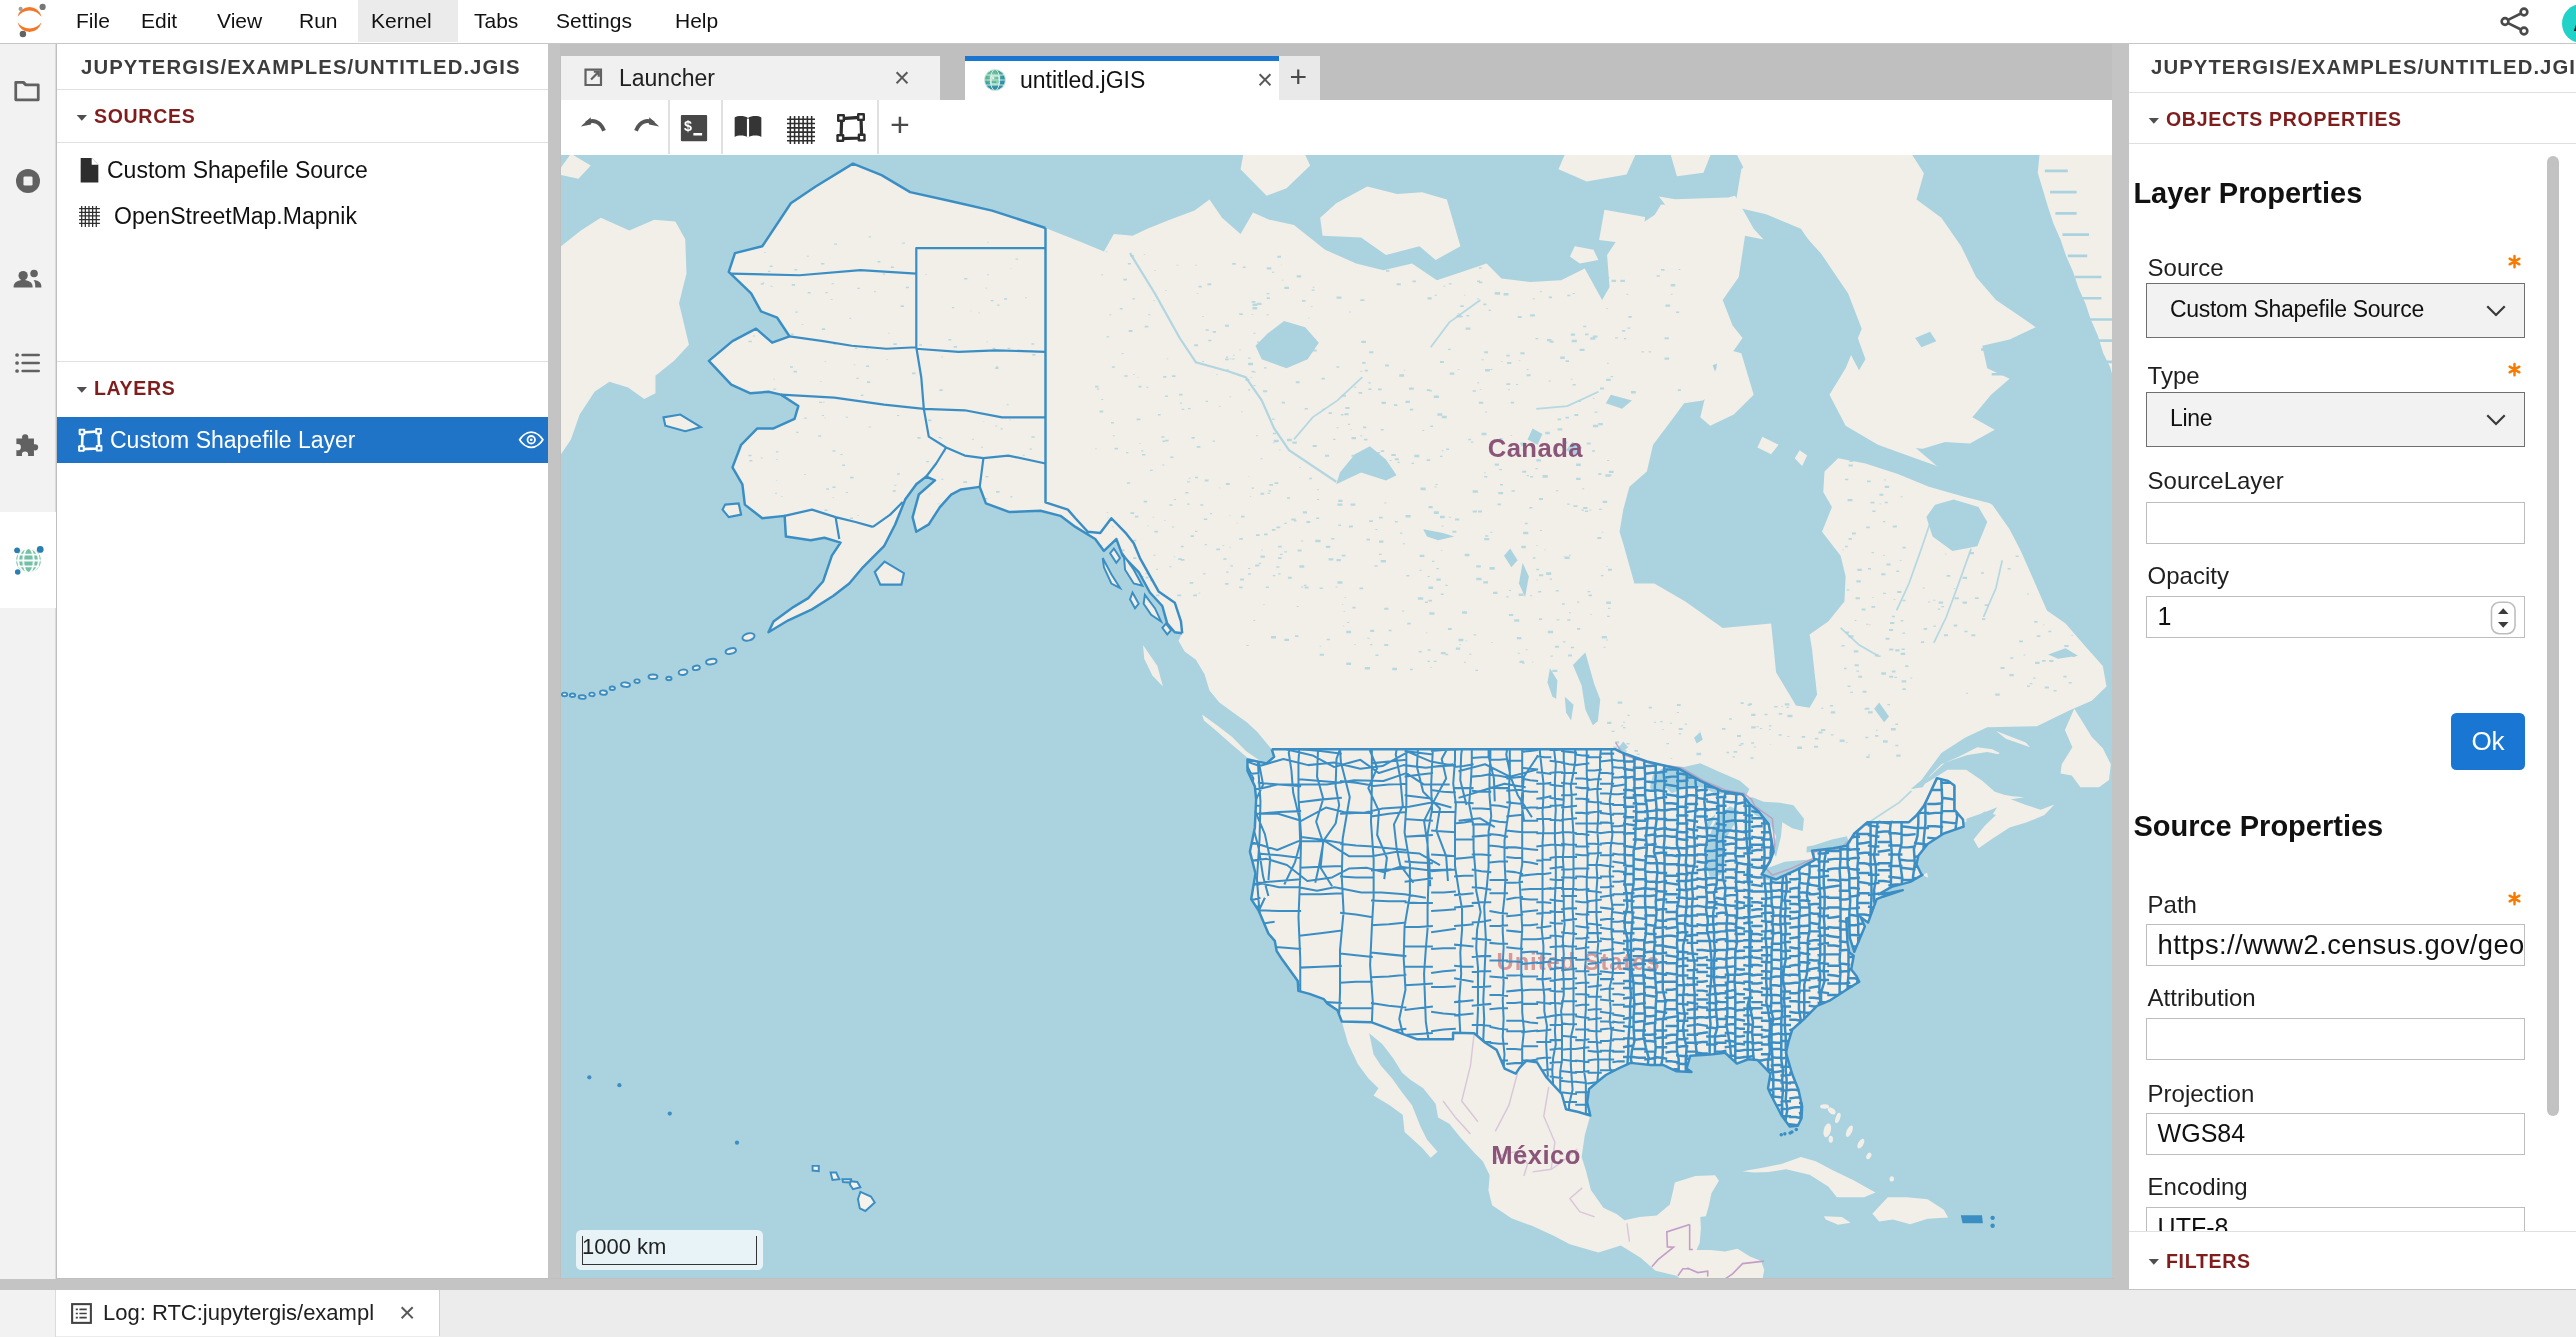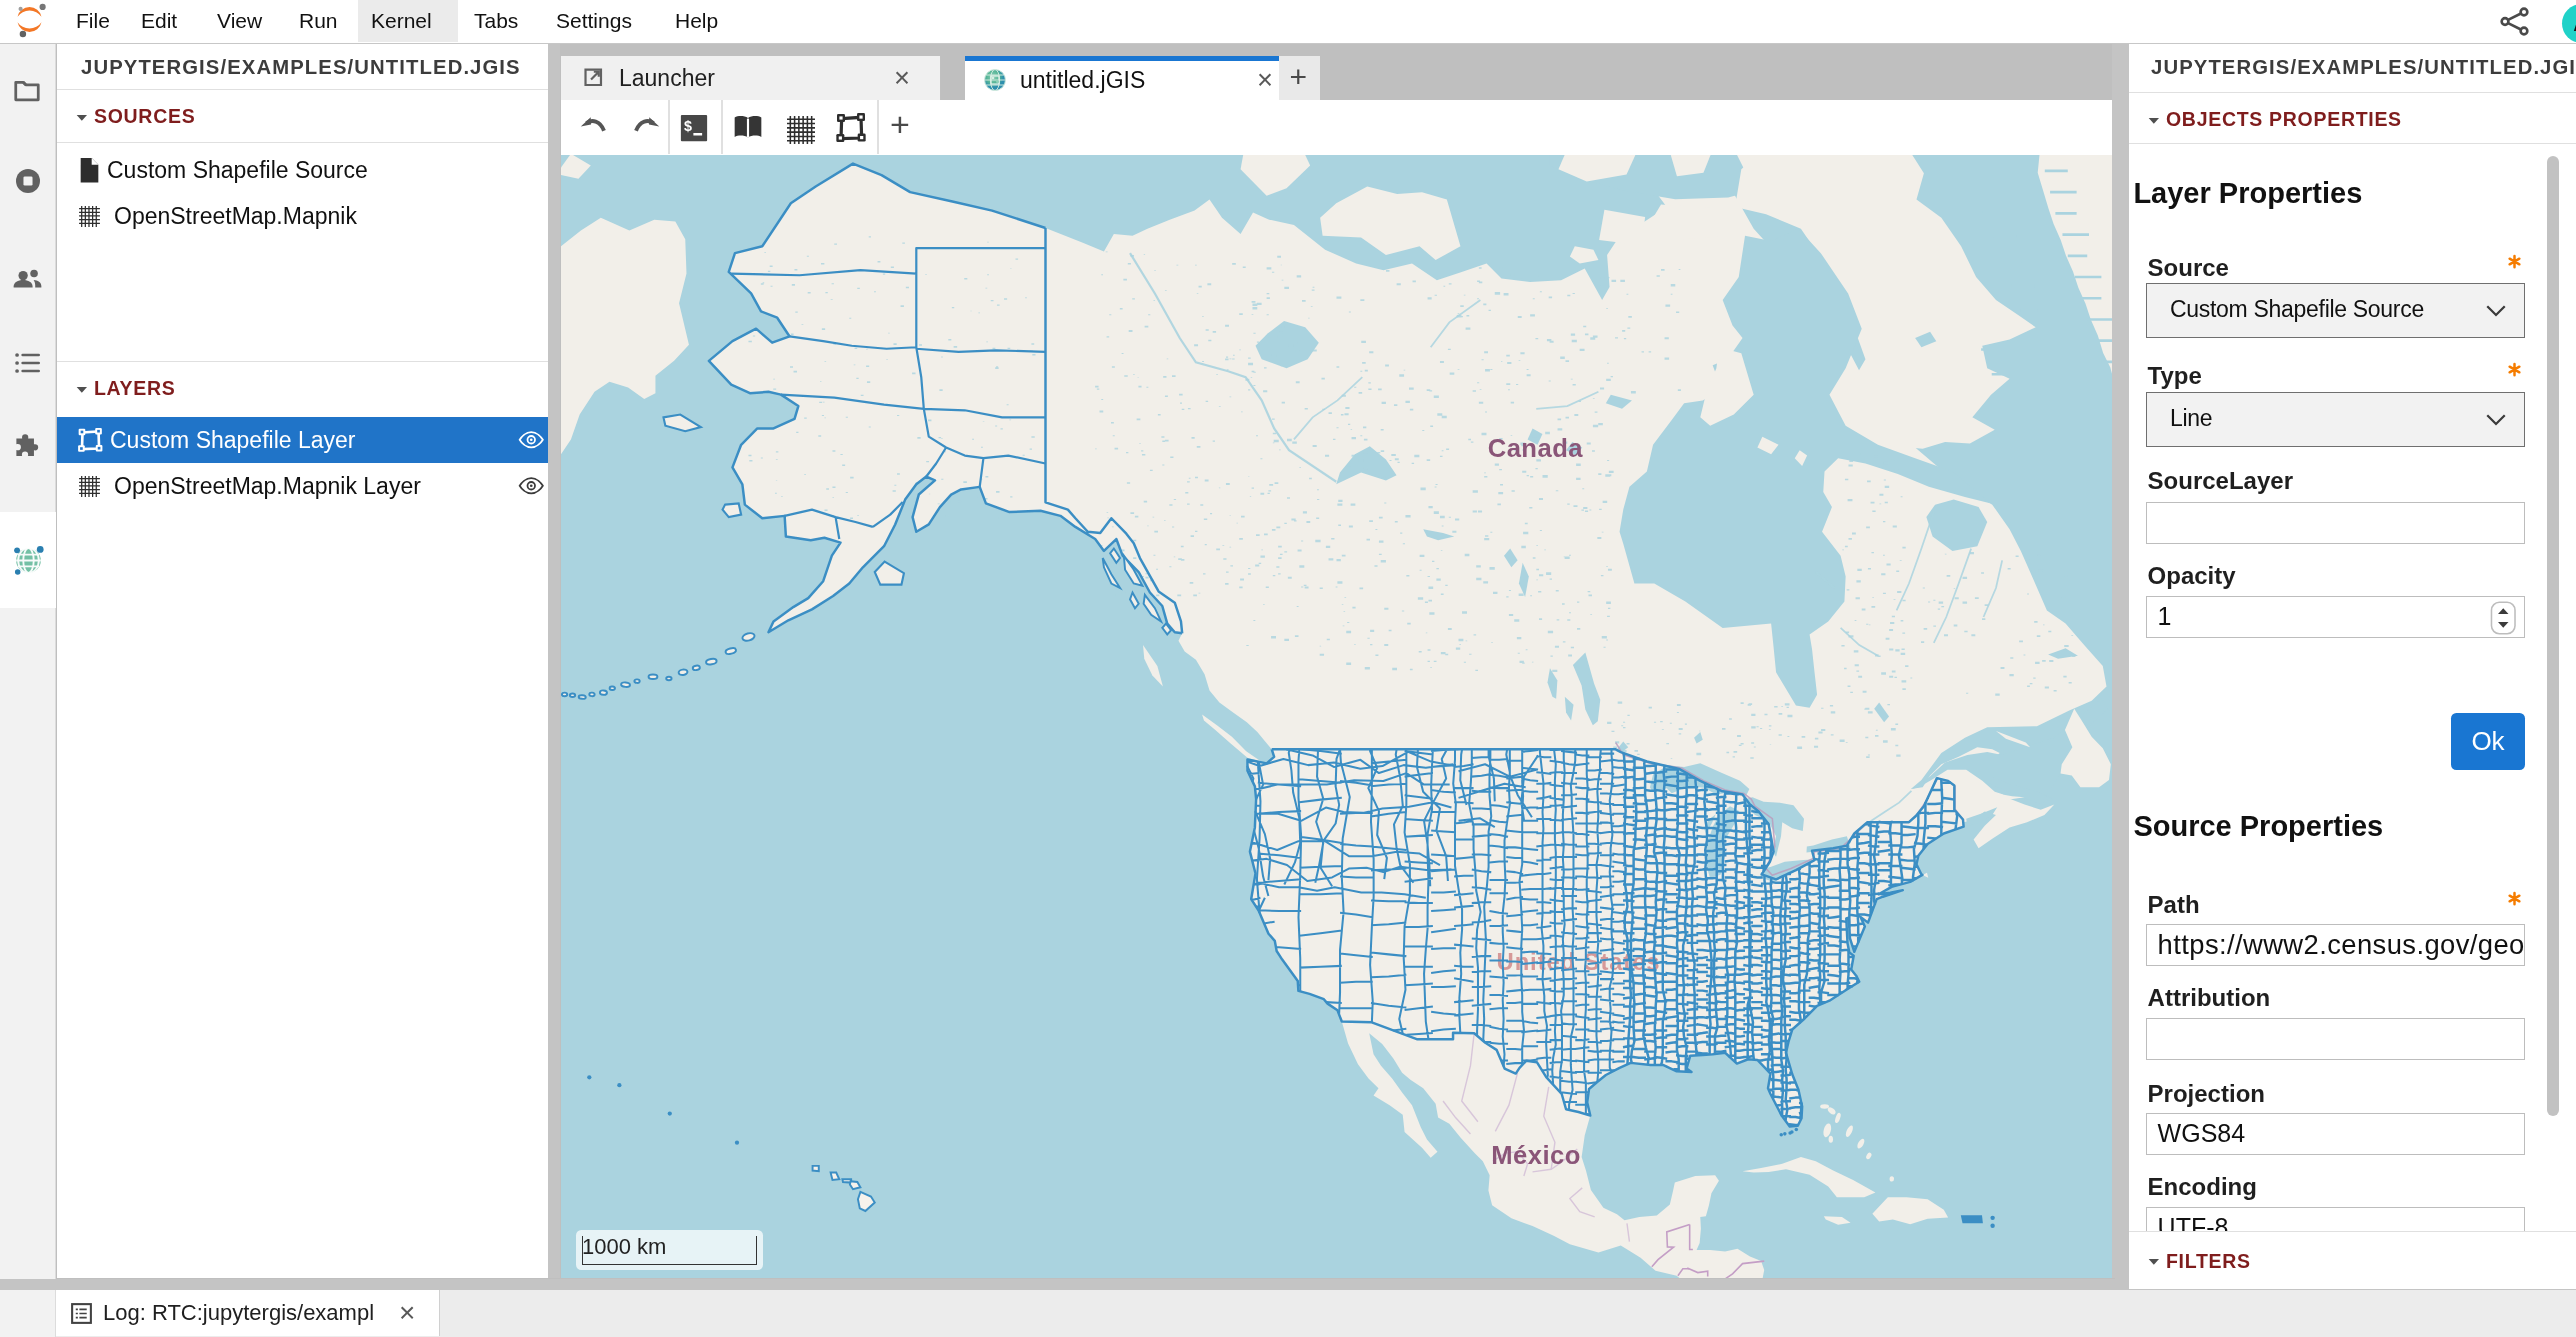--- a/index.html
+++ b/index.html
@@ -18,21 +18,21 @@
 .rowtxt { position:absolute; font-size:23px; color:#111; line-height:46px; white-space:nowrap; }
 #splitL { position:absolute; left:548px; top:44px; width:12.4px; height:1234px; background:#c4c4c4; }
 #main { position:absolute; left:561px; top:44px; width:1551px; height:1234px; background:#bfbfbf; }
 #tabbar { position:absolute; left:0; top:0; width:1551px; height:56px; }
 .tab { position:absolute; top:11.5px; height:44px; }
 #toolbar { position:absolute; left:0; top:56px; width:1551px; height:56px; background:#fff; border-bottom:1.8px solid #e0e0e0; }
 .tsep { position:absolute; top:0; width:1.8px; height:54px; background:#e0e0e0; }
 #mapbox { position:absolute; left:0; top:111px; width:1551px; height:1123px; background:#aad3df; overflow:hidden; }
 #splitR { position:absolute; left:2112px; top:44px; width:17.7px; height:1234px; background:#c4c4c4; }
 #rightpanel { position:absolute; left:2129px; top:44px; width:447px; height:1245px; background:#fff; overflow:hidden; }
-.flabel { font-size:24px; font-weight:700; color:#1f1f1f; }
+.flabel { font-size:24px; font-weight:400; color:#1f1f1f; }
 .h2 { font-size:29px; font-weight:700; color:#111; }
 .select { position:absolute; left:17px; width:379px; height:55px; background:#f2f2f2; border:1.8px solid #6f6f6f; }
 .selecttxt { position:absolute; left:23px; top:0; font-size:23px; color:#111; line-height:51px; letter-spacing:-0.3px; }
 .input { position:absolute; left:17px; width:379px; height:42px; background:#fff; border:1.8px solid #bdbdbd; }
 .inputtxt { position:absolute; left:10.6px; top:0; font-size:25px; color:#111; line-height:39px; white-space:nowrap; }
 #okbtn { position:absolute; left:322px; top:669px; width:74px; height:57px; background:#1976d2; border-radius:5.3px; color:#fff; font-size:26px; font-weight:500; text-align:center; line-height:57px; }
 #rscroll { position:absolute; left:418px; top:112px; width:12.4px; height:960px; background:#c2c2c2; border-radius:6.2px; }
 #bottombar { position:absolute; left:56px; top:1289px; width:2520px; height:48px; background:#ececec; border-top:1.8px solid #c4c4c4; }
 #logtab { position:absolute; left:0px; top:0px; width:384px; height:46px; background:#fff; border-right:1.8px solid #d0d0d0; }
 #belowsplit { position:absolute; left:0; top:1279px; width:2115px; height:10.6px; background:#c4c4c4; }
@@ -154,34 +154,20 @@
             <rect x="18.3" y="2.6" width="2.4" height="2.4"></rect>
             <rect x="2.8" y="18.3" width="2.4" height="2.4"></rect>
             <rect x="18.8" y="18" width="2.4" height="2.4"></rect>
           </g>
         </svg></div>
     <div class="rowtxt" style="left:53px; color:#fff;">Custom Shapefile Layer</div>
     <div class="abs" style="left:461px; top:13.3px;"><svg width="26.5" height="19.5" viewBox="0 0 24 16">
           <path d="M12 1C7 1 3 5.5 1.5 8 3 10.5 7 15 12 15s9-4.5 10.5-7C21 5.5 17 1 12 1z" fill="none" stroke="#fff" stroke-width="1.6"></path>
           <circle cx="12" cy="8" r="3.4" fill="none" stroke="#fff" stroke-width="1.6"></circle>
           <circle cx="12" cy="8" r="1.2" fill="#fff"></circle>
-        </svg></div>
-  </div>
-  <div class="row" style="top:419px;">
-    <div class="abs" style="left:20.3px; top:10.6px;"><svg width="25" height="25" viewBox="0 0 24 24">
-          <g stroke="#2d2d2d" stroke-width="1.2">
-            <path d="M4.5 2v20M8 2v20M11.5 2v20M15 2v20M18.5 2v20"></path>
-            <path d="M2 4.5h20M2 8h20M2 11.5h20M2 15h20M2 18.5h20"></path>
-          </g>
-        </svg></div>
-    <div class="rowtxt" style="left:57px;">OpenStreetMap.Mapnik Layer</div>
-    <div class="abs" style="left:461px; top:13.3px;"><svg width="26.5" height="19.5" viewBox="0 0 24 16">
-          <path d="M12 1C7 1 3 5.5 1.5 8 3 10.5 7 15 12 15s9-4.5 10.5-7C21 5.5 17 1 12 1z" fill="none" stroke="#3b3b3b" stroke-width="1.6"></path>
-          <circle cx="12" cy="8" r="3.4" fill="none" stroke="#3b3b3b" stroke-width="1.6"></circle>
-          <circle cx="12" cy="8" r="1.2" fill="#3b3b3b"></circle>
         </svg></div>
   </div>
 </div>
 <div id="splitL"></div>
 
 <div id="main">
   <div id="tabbar">
     <div class="tab" style="left:0; width:380px; background:#f0f0f0; border-right:1.8px solid #c0c0c0;">
       <div class="abs" style="left:18.6px; top:8.8px;"><svg width="26.5" height="26.5" viewBox="0 0 24 24">
             <path d="M5 5h14v14H5z" fill="none" stroke="#616161" stroke-width="2"></path>

